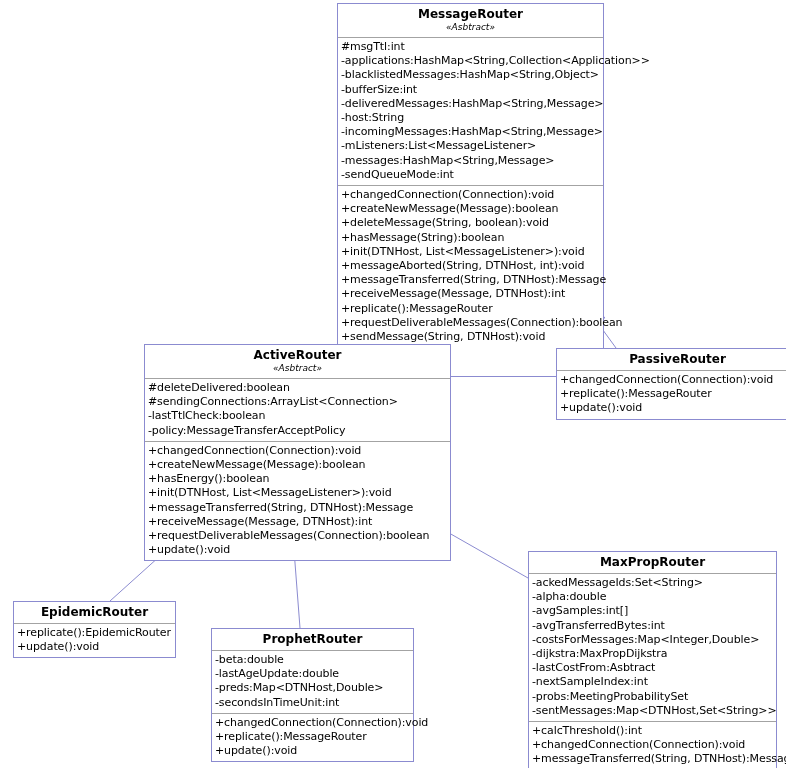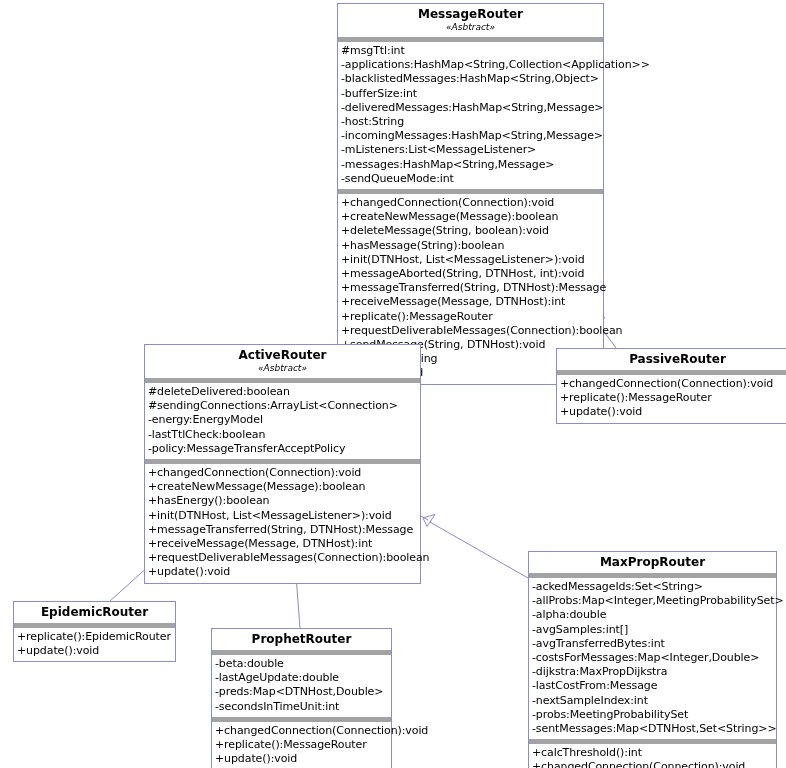--- a/index.html
+++ b/index.html
@@ -34,21 +34,21 @@
     box-sizing: border-box;
     padding: 2px 3px 3px 3px;
   }
   .compartment.header {
     text-align: center;
     padding-top: 3px;
     padding-bottom: 4px;
   }
   .compartment.attrs,
   .compartment.ops {
-    border-top: 5px solid #a3a3a3;
+    border-top: 1px solid #a3a3a3;
   }
   .class-name {
     font-size: 12px;
     font-weight: bold;
     color: #000000;
     line-height: 15px;
     white-space: nowrap;
   }
   .stereotype {
     font-size: 9px;
@@ -131,29 +131,28 @@
       <div class="member">+messageTransferred(String, DTNHost):Message</div>
       <div class="member">+receiveMessage(Message, DTNHost):int</div>
       <div class="member">+replicate():MessageRouter</div>
       <div class="member">+requestDeliverableMessages(Connection):boolean</div>
       <div class="member">+sendMessage(String, DTNHost):void</div>
       <div class="member">+toString():String</div>
       <div class="member">+update():void</div>
     </div>
   </div>
 
-  <div class="uml-class" style="left:144px; top:344px; width:277px;">
+  <div class="uml-class" style="left:144px; top:344px; width:307px;">
     <div class="compartment header">
       <div class="class-name">ActiveRouter</div>
       <div class="stereotype">«Asbtract»</div>
     </div>
     <div class="compartment attrs">
       <div class="member">#deleteDelivered:boolean</div>
       <div class="member">#sendingConnections:ArrayList&lt;Connection&gt;</div>
-      <div class="member">-energy:EnergyModel</div>
       <div class="member">-lastTtlCheck:boolean</div>
       <div class="member">-policy:MessageTransferAcceptPolicy</div>
     </div>
     <div class="compartment ops">
       <div class="member">+changedConnection(Connection):void</div>
       <div class="member">+createNewMessage(Message):boolean</div>
       <div class="member">+hasEnergy():boolean</div>
       <div class="member">+init(DTNHost, List&lt;MessageListener&gt;):void</div>
       <div class="member">+messageTransferred(String, DTNHost):Message</div>
       <div class="member">+receiveMessage(Message, DTNHost):int</div>
@@ -176,21 +175,21 @@
   <div class="uml-class" style="left:13px; top:601px; width:163px;">
     <div class="compartment header" style="padding-bottom:3px;">
       <div class="class-name">EpidemicRouter</div>
     </div>
     <div class="compartment ops">
       <div class="member">+replicate():EpidemicRouter</div>
       <div class="member">+update():void</div>
     </div>
   </div>
 
-  <div class="uml-class" style="left:211px; top:628px; width:181px;">
+  <div class="uml-class" style="left:211px; top:628px; width:203px;">
     <div class="compartment header" style="padding-bottom:3px;">
       <div class="class-name">ProphetRouter</div>
     </div>
     <div class="compartment attrs">
       <div class="member">-beta:double</div>
       <div class="member">-lastAgeUpdate:double</div>
       <div class="member">-preds:Map&lt;DTNHost,Double&gt;</div>
       <div class="member">-secondsInTimeUnit:int</div>
     </div>
     <div class="compartment ops">
@@ -199,27 +198,26 @@
       <div class="member">+update():void</div>
     </div>
   </div>
 
   <div class="uml-class" style="left:528px; top:551px; width:249px;">
     <div class="compartment header" style="padding-bottom:3px;">
       <div class="class-name">MaxPropRouter</div>
     </div>
     <div class="compartment attrs">
       <div class="member">-ackedMessageIds:Set&lt;String&gt;</div>
-      <div class="member">-allProbs:Map&lt;Integer,MeetingProbabilitySet&gt;</div>
       <div class="member">-alpha:double</div>
       <div class="member">-avgSamples:int[]</div>
       <div class="member">-avgTransferredBytes:int</div>
       <div class="member">-costsForMessages:Map&lt;Integer,Double&gt;</div>
       <div class="member">-dijkstra:MaxPropDijkstra</div>
-      <div class="member">-lastCostFrom:Message</div>
+      <div class="member">-lastCostFrom:Asbtract</div>
       <div class="member">-nextSampleIndex:int</div>
       <div class="member">-probs:MeetingProbabilitySet</div>
       <div class="member">-sentMessages:Map&lt;DTNHost,Set&lt;String&gt;&gt;</div>
     </div>
     <div class="compartment ops">
       <div class="member">+calcThreshold():int</div>
       <div class="member">+changedConnection(Connection):void</div>
       <div class="member">+messageTransferred(String, DTNHost):Message</div>
 
     </div>

